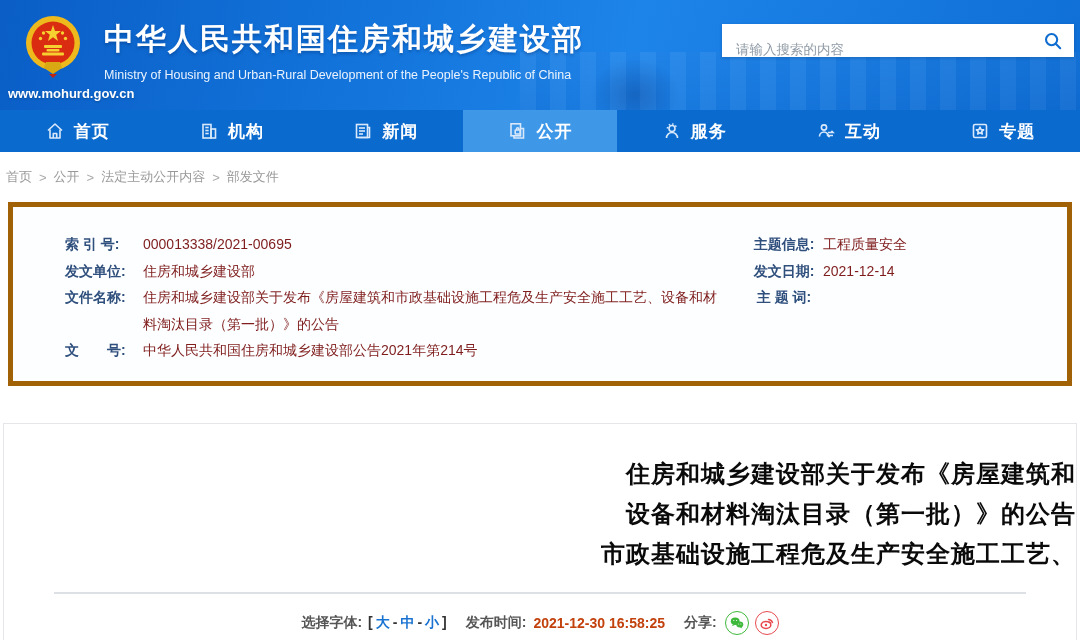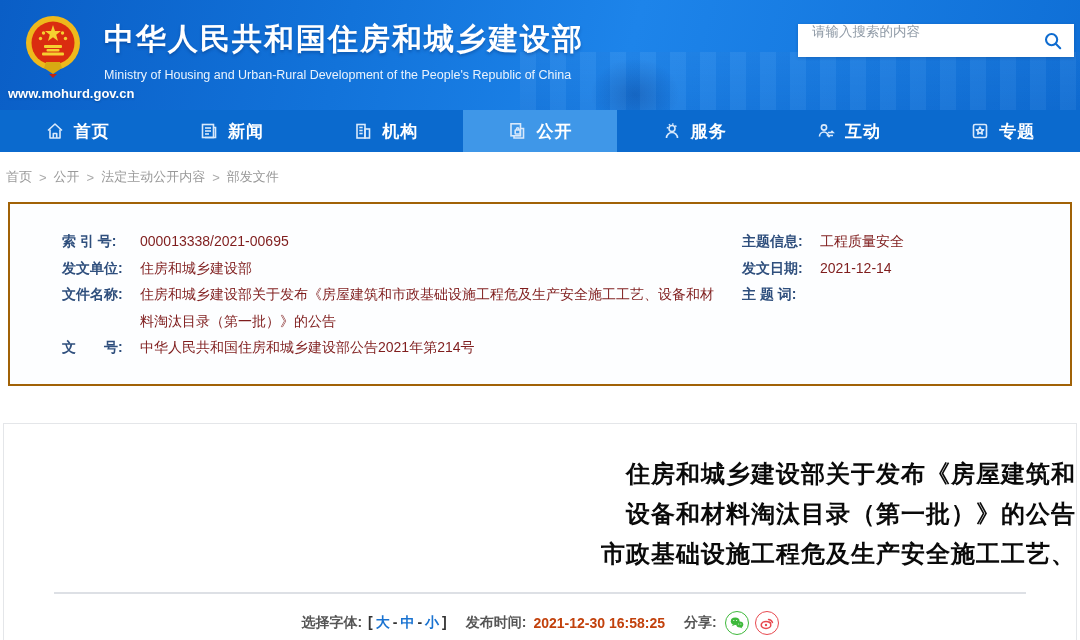--- a/index.html
+++ b/index.html
@@ -14,46 +14,46 @@
       repeating-linear-gradient(90deg, rgba(255,255,255,.10) 0 16px, rgba(10,70,160,.10) 16px 30px),
       linear-gradient(180deg, rgba(255,255,255,.05), rgba(8,60,150,.18)); }
   .header-tree { position:absolute; left:590px; bottom:0; width:90px; height:52px; opacity:.5;
     background:radial-gradient(ellipse at 50% 70%, rgba(6,40,110,.55), rgba(6,40,110,0) 70%); }
   .emblem { position:absolute; left:20px; top:12px; }
   .site-url { position:absolute; left:8px; top:86px; color:#fff; font-size:13px; font-weight:bold;
     text-shadow:0 1px 2px rgba(0,40,90,.4); }
   .titles { position:absolute; left:104px; top:19px; color:#fff; }
   .title-cn { font-size:30px; font-weight:bold; letter-spacing:2px; text-shadow:0 2px 3px rgba(0,40,100,.35); }
   .title-en { margin-top:8px; font-size:12.5px; color:#eaf3fd; }
-  .search-box { position:absolute; right:6px; top:24px; width:276px; height:33px; background:#fff;
-    display:flex; align-items:flex-start; box-shadow:0 1px 3px rgba(0,40,90,.25); }
+  .search-box { position:absolute; right:6px; top:24px; width:352px; height:33px; background:#fff;
+    display:flex; align-items:flex-end; box-shadow:0 1px 3px rgba(0,40,90,.25); }
   .search-box input { flex:1; border:none; outline:none; font-size:13.5px; padding:0 10px 0 14px;
     color:#333; font-family:inherit; }
   .search-box input::placeholder { color:#8f9aa6; }
   .search-btn { width:42px; height:100%; border:none; background:#fff; cursor:pointer;
     display:flex; align-items:center; justify-content:center; }
 
   
   .main-nav { display:flex; height:42px; background:#0b6ace; }
   .nav-item { flex:1; display:flex; align-items:center; justify-content:center; gap:9px;
     color:#fff; font-size:17px; font-weight:bold; cursor:pointer; letter-spacing:1px; }
   .nav-item.active { background:#3f97e8; }
   .nav-item svg { stroke:#d9e9fb; }
 
   
   .breadcrumb { height:50px; display:flex; align-items:center; padding-left:6px;
     font-size:13px; color:#999; gap:7px; background:#fff; }
   .crumb { color:#999; cursor:pointer; }
   .crumb-sep { color:#aaa; }
 
   
-  .doc-info { margin:0 8px; height:184px; border:2px solid #a16207; background:#fdfeff;
+  .doc-info { margin:0 8px; height:184px; border:5px solid #a16207; background:#fdfeff;
     display:flex; padding-top:24px; }
   .info-col-left { width:710px; padding-left:52px; }
-  .info-col-right { flex:1; padding-left:22px; }
+  .info-col-right { flex:1; padding-left:22px;text-align:center; }
   .info-row { display:flex; font-size:14px; line-height:26.5px; }
   .info-label { font-weight:bold; color:#2f4f7d; white-space:pre; flex:0 0 78px; }
   .info-value { color:#7f1d1d; max-width:600px; }
 
   .box-gap { height:37px; background:#fff; }
 
   
   .article-box { margin:0 3px; height:225px; background:#fff;
     border:1px solid #e4e6e9; border-bottom:none; }
   .article-title { margin-top:30px; text-align:right; font-size:24px; font-weight:bold;
@@ -116,37 +116,37 @@
   <div class="nav-item">
     <svg width="20" height="20" viewBox="0 0 20 20" fill="none" stroke-width="1.6" stroke-linejoin="round">
       <path d="M3 9.5 L10 3 L17 9.5"></path>
         <path d="M5 8.5 V17 H15 V8.5"></path>
         <path d="M8.3 17 V12.5 H11.7 V17"></path>
     </svg>
     <span>首页</span>
   </div>
   <div class="nav-item">
     <svg width="20" height="20" viewBox="0 0 20 20" fill="none" stroke-width="1.6">
+      <rect x="4" y="3.5" width="8" height="13.5"></rect>
+        <rect x="12" y="8" width="4.5" height="9"></rect>
+      <line x1="6.3" y1="6.5" x2="9.7" y2="6.5"></line>
+        <line x1="6.3" y1="9.5" x2="9.7" y2="9.5"></line>
+        <line x1="6.3" y1="12.5" x2="9.7" y2="12.5"></line>
+    </svg>
+    <span>机构</span>
+  </div>
+  <div class="nav-item">
+    <svg width="20" height="20" viewBox="0 0 20 20" fill="none" stroke-width="1.6">
       <rect x="3.5" y="3.5" width="11" height="13"></rect>
         <line x1="6" y1="7" x2="12" y2="7"></line>
       <line x1="6" y1="10" x2="12" y2="10"></line>
         <line x1="6" y1="13" x2="10" y2="13"></line>
       <path d="M14.5 6.5 H16.5 V16.5 H6"></path>
     </svg>
     <span>新闻</span>
-  </div>
-  <div class="nav-item">
-    <svg width="20" height="20" viewBox="0 0 20 20" fill="none" stroke-width="1.6">
-      <rect x="4" y="3.5" width="8" height="13.5"></rect>
-        <rect x="12" y="8" width="4.5" height="9"></rect>
-      <line x1="6.3" y1="6.5" x2="9.7" y2="6.5"></line>
-        <line x1="6.3" y1="9.5" x2="9.7" y2="9.5"></line>
-        <line x1="6.3" y1="12.5" x2="9.7" y2="12.5"></line>
-    </svg>
-    <span>机构</span>
   </div>
   <div class="nav-item active">
     <svg width="20" height="20" viewBox="0 0 20 20" fill="none" stroke-width="1.6">
       <rect x="4" y="2.8" width="9.5" height="12"></rect>
         <path d="M7 14.8 V17 H16.5 V7.5 H13.5"></path>
       <rect x="8.2" y="9" width="5" height="4" rx="0.6"></rect>
         <path d="M9.6 9 V7.8 a1.1 1.1 0 0 1 2.2 0 V9"></path>
     </svg>
     <span>公开</span>
   </div>

